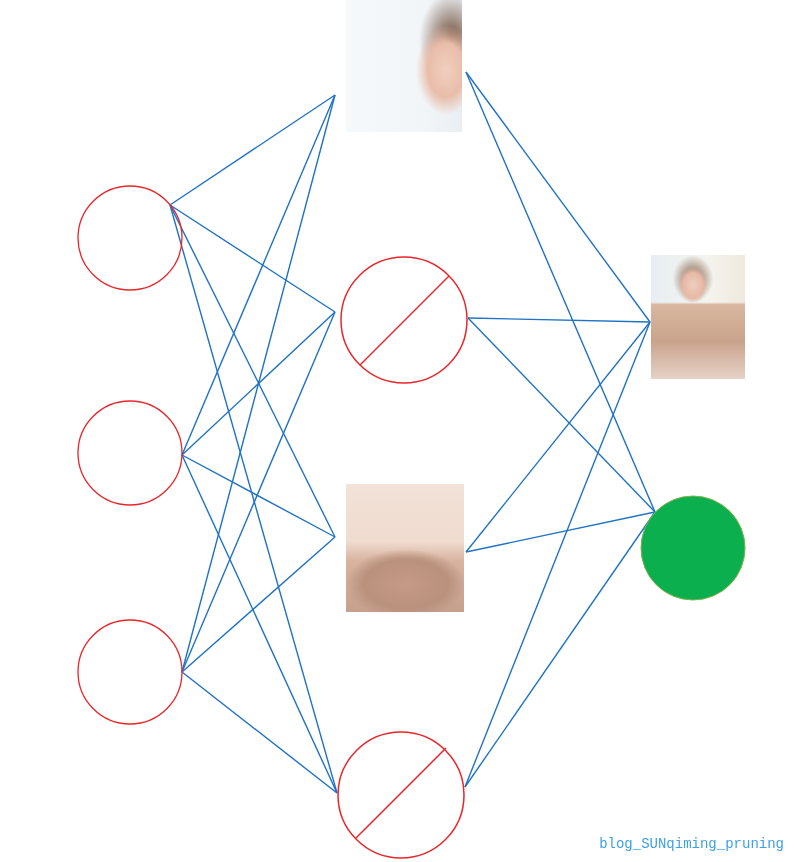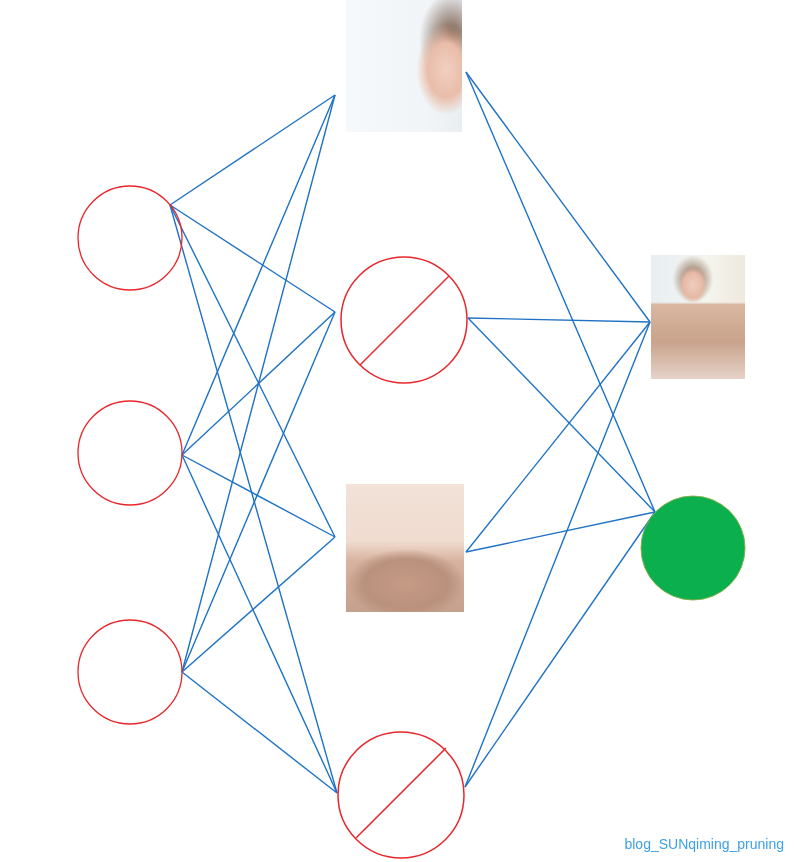--- a/index.html
+++ b/index.html
@@ -1,19 +1,19 @@
 <!DOCTYPE html>
 <html><head>
   <meta charset="utf-8">
   <style>
     html, body { margin: 0; padding: 0; background: #ffffff; }
     body { width: 794px; height: 862px; position: relative; overflow: hidden; font-family: "Liberation Sans", sans-serif; }
     #diagram { position: absolute; left: 0; top: 0; width: 794px; height: 862px; }
     .photo { position: absolute; overflow: hidden; }
-    .watermark { position: absolute; right: 10px; bottom: 10px; font-size: 14px; color: #3ea0e6; font-family: Liberation Sans, sans-serif; }
+    .watermark { position: absolute; right: 10px; bottom: 10px; font-size: 14px; color: #3ea0e6; font-family: Liberation Mono, monospace; }
     
     .photo-face {
       left: 346px; top: 0px; width: 116px; height: 132px;
       background:
         radial-gradient(ellipse 30px 45px at 100px 70px, #f1cfc0 0%, #e9bda9 60%, rgba(233,189,169,0) 100%),
         radial-gradient(ellipse 40px 60px at 105px 40px, #6b4a35 0%, rgba(107,74,53,0) 80%),
         linear-gradient(90deg, #f6f9fb 0%, #f1f5f8 70%, #e9eef2 100%);
     }
     .photo-full {
       left: 651px; top: 255px; width: 94px; height: 124px;

